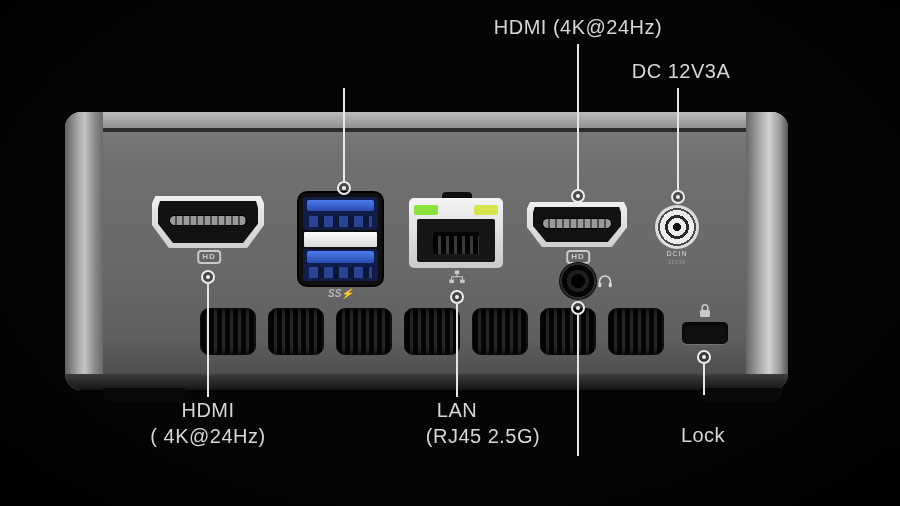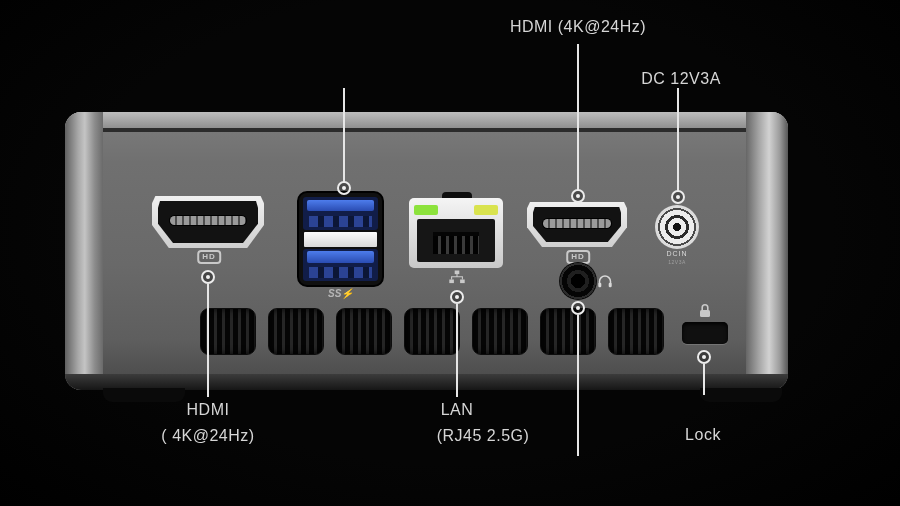--- a/index.html
+++ b/index.html
@@ -1,19 +1,19 @@
 <!DOCTYPE html>
 <html><head>
 <meta charset="utf-8">
 <style>
   html,body{margin:0;padding:0;background:#000;}
   .stage{position:relative;width:900px;height:506px;background:radial-gradient(ellipse at 50% 45%, #050505 60%, #000 100%);overflow:hidden;font-family:"Liberation Sans",sans-serif;}
 
   
-  .label{position:absolute;color:#d6d6d6;font-size:16px;letter-spacing:.5px;white-space:nowrap;transform:translateX(-50%);text-align:right;line-height:26px;}
+  .label{position:absolute;color:#d6d6d6;font-size:20px;letter-spacing:.5px;white-space:nowrap;transform:translateX(-50%);text-align:right;line-height:26px;}
   .vline{position:absolute;width:2px;background:#e6e6e6;z-index:6;}
   .dot{position:absolute;width:14px;height:14px;box-sizing:border-box;border:2px solid #ececec;border-radius:50%;background:rgba(10,10,10,.35);z-index:7;display:flex;align-items:center;justify-content:center;}
   .dot-core{width:4px;height:4px;background:#f2f2f2;border-radius:50%;}
 
   
   .device{position:absolute;left:65px;top:112px;width:723px;height:278px;border-radius:16px;
     background:linear-gradient(180deg,#7d7d7d 0%,#707070 18%,#696969 55%,#5e5e5e 82%,#474747 100%);z-index:1;}
   .top-lip{position:absolute;left:0;right:0;top:0;height:16px;border-radius:16px 16px 0 0;
     background:linear-gradient(180deg,#bdbdbd,#8f8f8f);}
   .seam{position:absolute;left:0;right:0;top:16px;height:4px;background:#1d1d1d;opacity:.85;}
@@ -83,21 +83,21 @@
   <div class="dot" style="left:337px;top:181px">
       <span class="dot-core"></span>
     </div>
 
   <div class="label" style="left:578px;top:14px">HDMI (4K@24Hz)</div>
   <div class="vline" style="left:577px;top:44px;height:146px"></div>
   <div class="dot" style="left:571px;top:189px">
       <span class="dot-core"></span>
     </div>
 
-  <div class="label" style="left:681px;top:66px">DC 12V3A</div>
+  <div class="label" style="left:681px;top:58px">DC 12V3A</div>
   <div class="vline" style="left:677px;top:88px;height:103px"></div>
   <div class="dot" style="left:671px;top:190px">
       <span class="dot-core"></span>
     </div>
 
   <div class="device">
     <div class="top-lip"></div>
     <div class="pillar left"></div>
     <div class="pillar right"></div>
     <div class="seam"></div>

